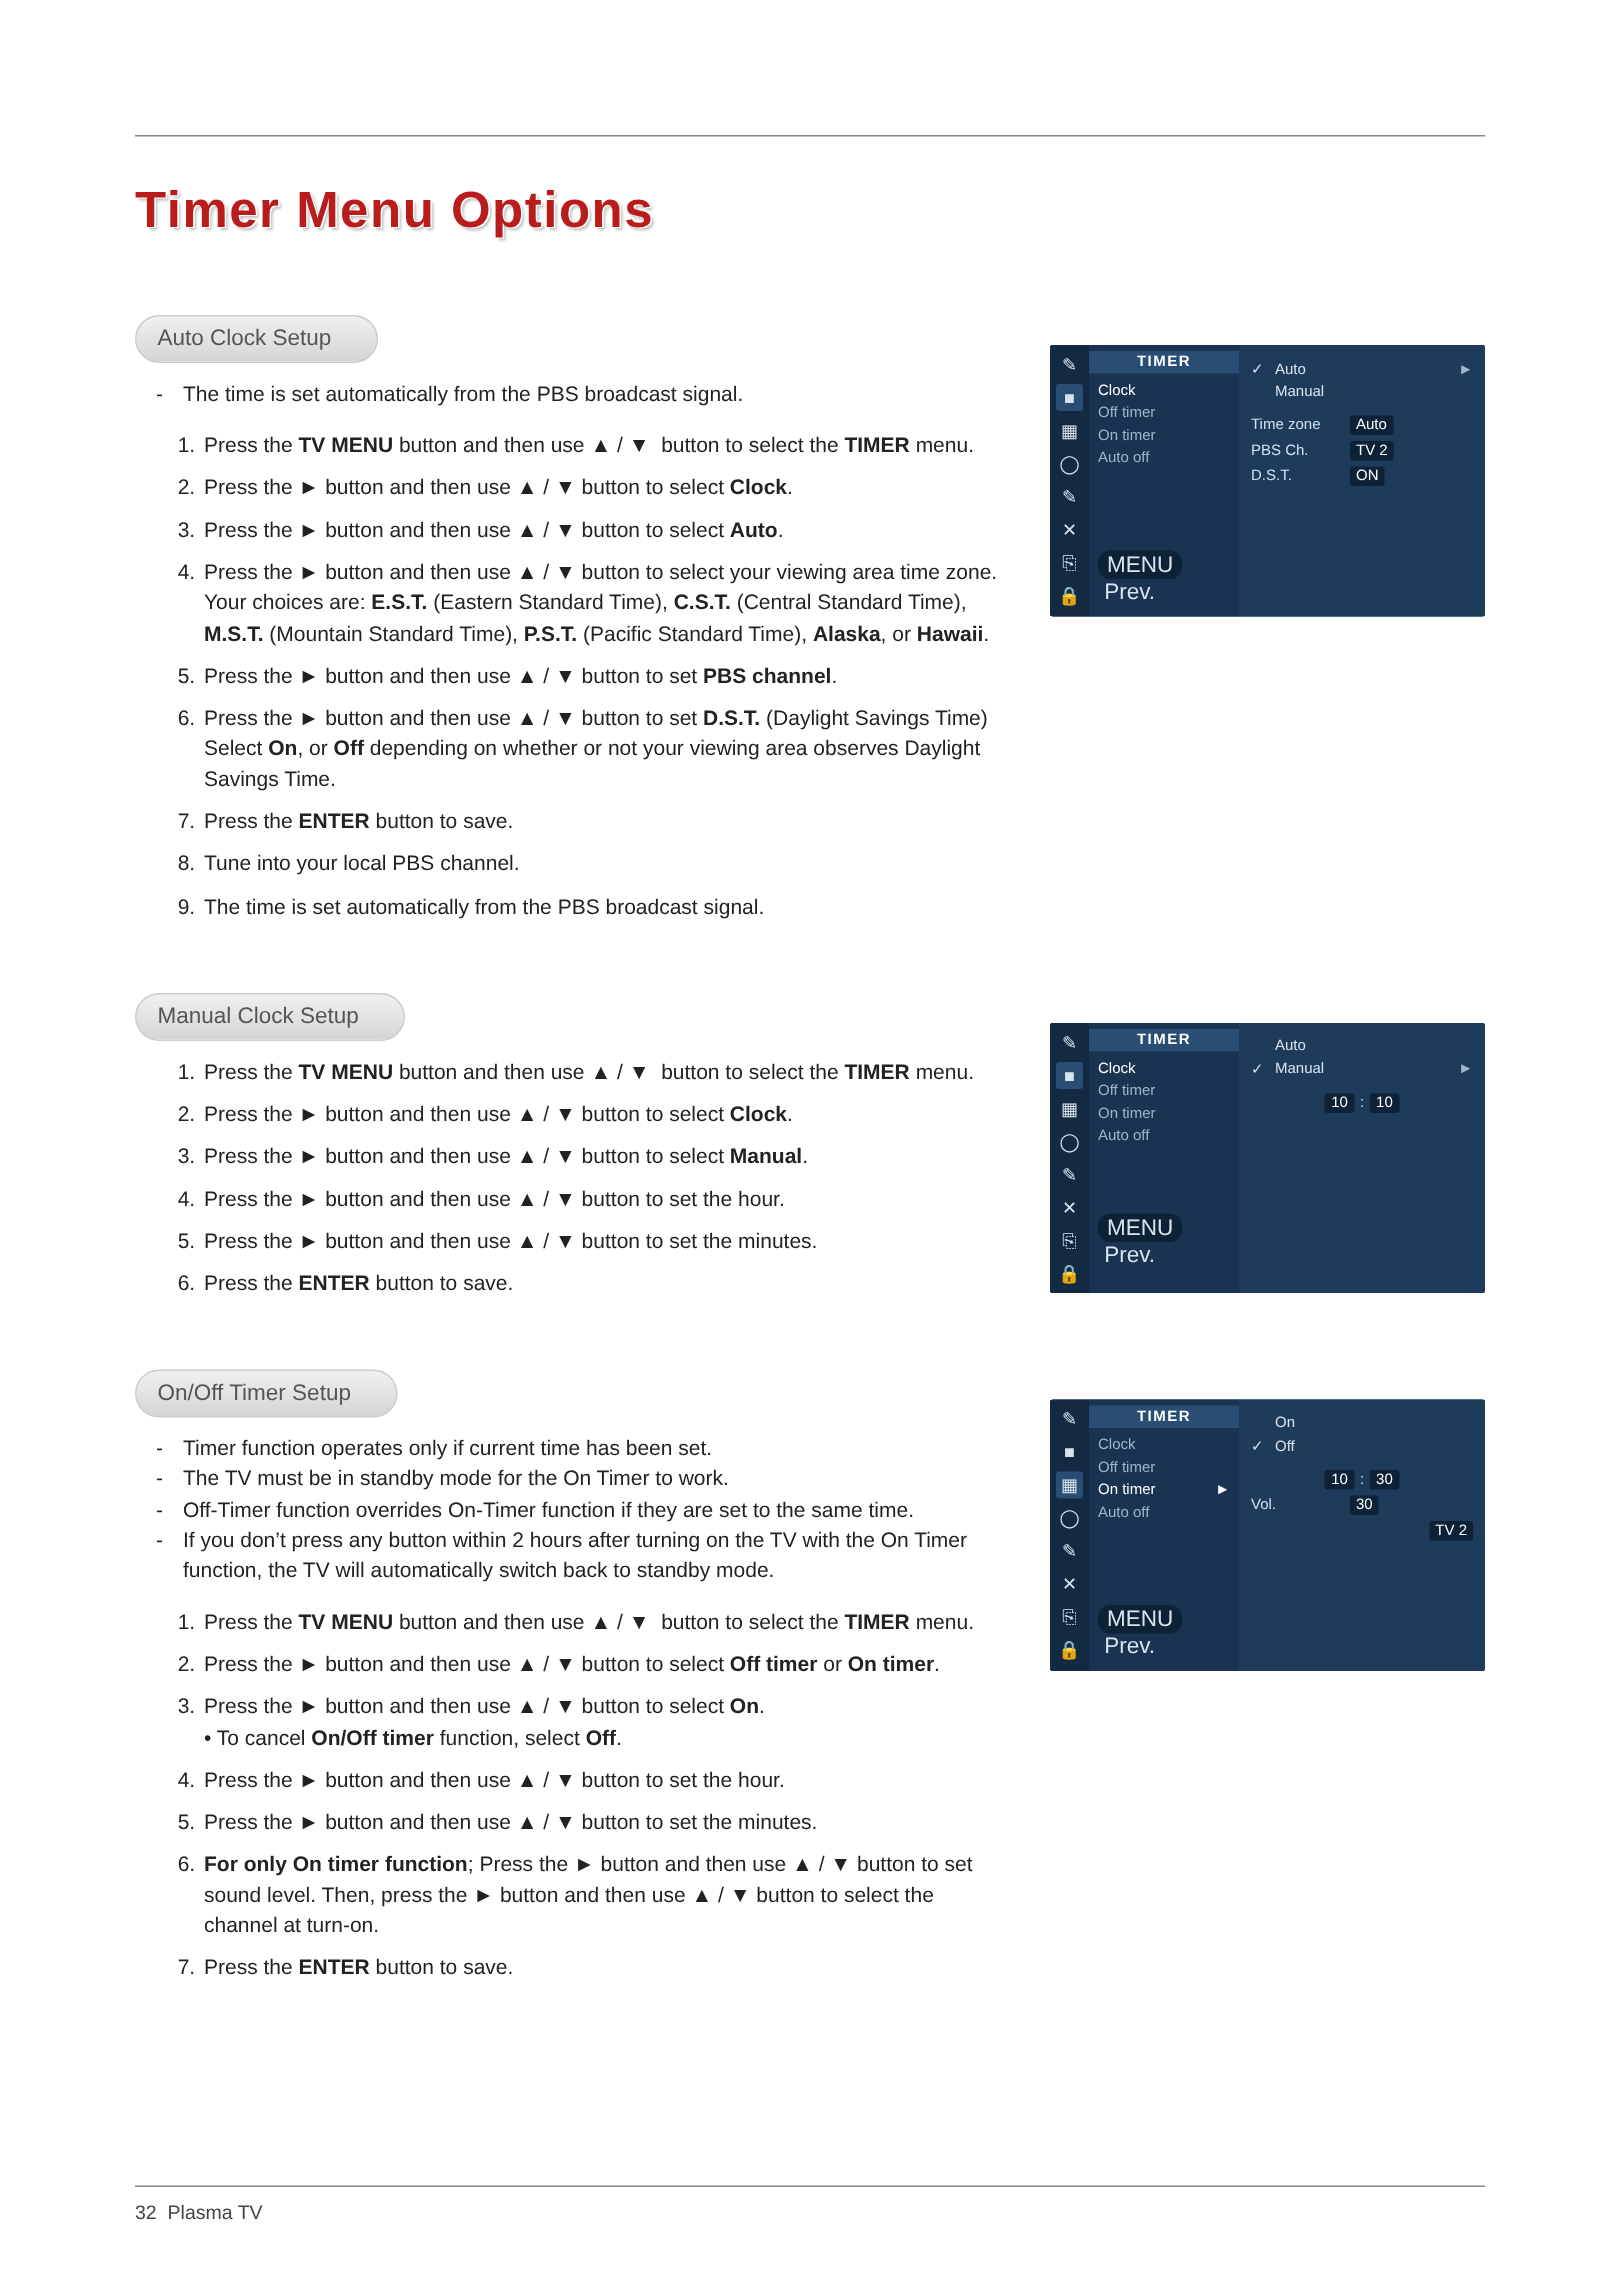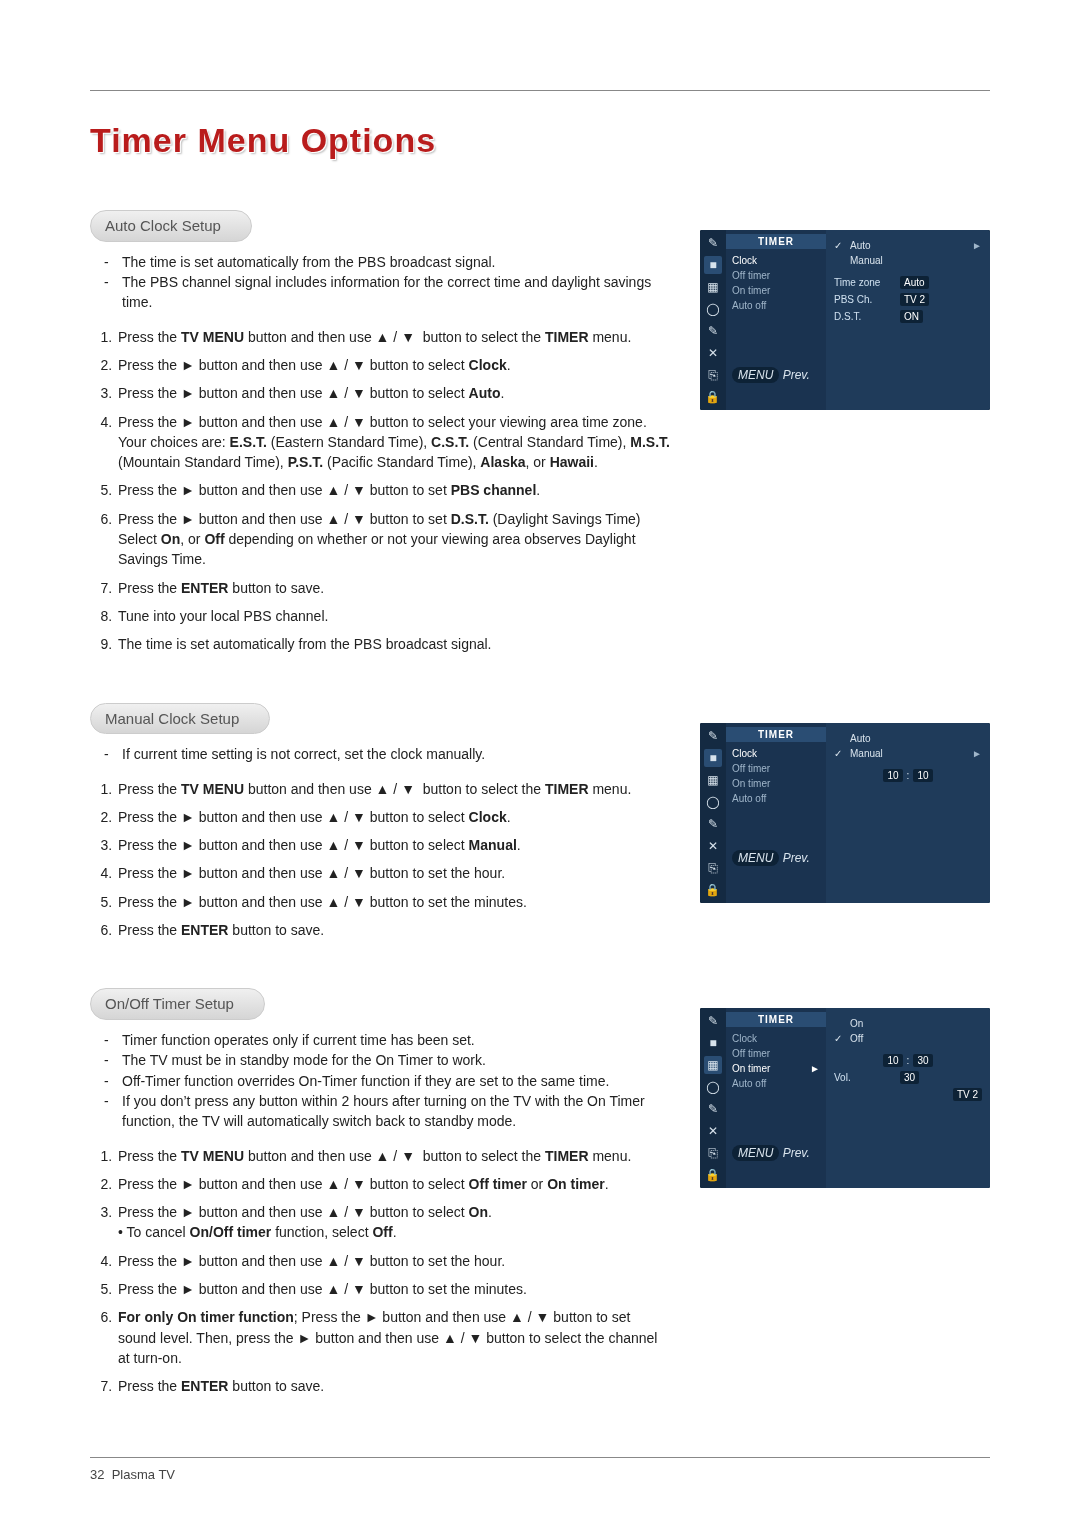--- a/index.html
+++ b/index.html
@@ -7,37 +7,37 @@
   .page { width: 1080px; height: 1528px; background: #fff; position: relative; padding: 90px 90px 60px 90px; }
   .rule-top { border-top: 1px solid #888; margin-bottom: 30px; }
   .rule-bot { border-top: 1px solid #888; position: absolute; left: 90px; right: 90px; bottom: 70px; }
   .page-title { font-size: 34px; font-weight: bold; color: #b91c1c; text-shadow: 1px 1px 0 #fff, 2px 2px 2px rgba(0,0,0,.25); letter-spacing: 1px; margin-bottom: 50px; }
   .section-pill { display: inline-block; background: linear-gradient(#f0f0f0,#d5d5d5); border: 1px solid #ccc; border-radius: 16px; padding: 4px 30px 4px 14px; font-size: 15px; color: #555; margin-bottom: 10px; }
   .body { font-size: 14px; line-height: 1.45; }
   ul.dash { list-style: none; padding-left: 20px; margin-bottom: 14px; }
   ul.dash li { position: relative; padding-left: 12px; }
   ul.dash li:before { content: "-"; position: absolute; left: -6px; }
   ol.steps { list-style: decimal; padding-left: 26px; }
-  ol.steps li { margin-bottom: 8px; padding-left: 2px; }
+  ol.steps li { margin-bottom: 8px; padding-left: 2px; margin-left: 18px; }
   .left-col { width: 580px; }
   .row { display: flex; align-items: flex-start; gap: 30px; margin-bottom: 40px; }
   .right-col { flex: 1; display: flex; justify-content: flex-end; padding-top: 20px; }
   b { font-weight: bold; }
   .arrow { font-weight: bold; }
   .osd { width: 290px; background: #1f3b5a; color: #d8e3ec; font-size: 11px; border-radius: 2px; display: flex; overflow: hidden; box-shadow: 0 0 0 1px #0a1a2a inset; }
   .osd .iconbar { width: 26px; background: #142a42; display: flex; flex-direction: column; align-items: center; padding: 4px 0; gap: 4px; }
   .osd .iconbar .ic { width: 18px; height: 18px; border-radius: 2px; display:flex; align-items:center; justify-content:center; font-size:12px; }
   .osd .iconbar .ic.sel { background: #2a4d73; }
   .osd .panelwrap { flex:1; display:flex; }
   .osd .list { width: 100px; background: #1a3350; padding: 4px 0; }
   .osd .list .hdr { background: #2a4d73; color:#fff; font-weight:bold; text-align:center; padding:2px 0; margin-bottom:4px; font-size:10px; letter-spacing:1px; }
   .osd .list .itm { color:#9fb5c9; padding:2px 6px; font-size:10px; }
   .osd .list .itm.sel { color:#fff; }
   .osd .list .itm .tri { float:right; }
-  .osd .footer { font-size:12px; padding:4px 6px;font-style:italic; }
+  .osd .footer { font-size:15px; padding:4px 6px; }
   .osd .footer .pill { display:inline-block; background:#0d2236; border-radius:8px; padding:1px 6px; }
   .osd .panel { flex:1; background:#1f3b5a; padding:8px 8px; }
   .osd .panel .row2 { display:flex; align-items:center; gap:6px; padding:2px 0; font-size:10px; }
   .osd .panel .chk { width:10px; display:inline-block; }
   .osd .panel .val { background:#0d2236; color:#fff; border-radius:2px; padding:1px 4px; font-size:10px; }
   .osd .panel .trir { color:#9fb5c9; margin-left:auto; }
   .osd .panel .lbl { width:60px; color:#cfe0ef; }
   .footer-txt { position:absolute; left:90px; bottom:46px; font-size:13px; color:#444; }
 </style>
 </head>
@@ -46,21 +46,20 @@
 <div class="page">
   <div class="rule-top"></div>
 
   <h1 class="page-title">Timer Menu Options</h1>
 
   <div class="row">
     <div class="left-col body">
       <div class="section-pill">Auto Clock Setup</div>
       <ul class="dash">
         <li>The time is set automatically from the PBS broadcast signal.</li>
-        <li>The PBS channel signal includes information for the correct time and daylight savings time.</li>
       </ul>
       <ol class="steps">
         <li>
           <span>Press the </span><b>TV MENU</b><span> button and then use </span><span class="arrow">▲</span><span> / </span><span class="arrow">▼</span>&nbsp;<span> button to select the </span><b>TIMER</b><span> menu.</span>
         </li>
         <li>
           <span>Press the </span><span class="arrow">►</span><span> button and then use </span><span class="arrow">▲</span><span> / </span><span class="arrow">▼</span><span> button to select </span><b>Clock</b><span>.</span>
         </li>
         <li>
           <span>Press the </span><span class="arrow">►</span><span> button and then use </span><span class="arrow">▲</span><span> / </span><span class="arrow">▼</span><span> button to select </span><b>Auto</b><span>.</span>
@@ -128,23 +127,20 @@
               </div>
           </div>
         </div>
       </div>
     </div>
   </div>
 
   <div class="row">
     <div class="left-col body">
       <div class="section-pill">Manual Clock Setup</div>
-      <ul class="dash">
-          <li>If current time setting is not correct, set the clock manually.</li>
-        </ul>
       <ol class="steps">
         <li><span>Press the </span><b>TV MENU</b><span> button and then use </span><span class="arrow">▲</span> / <span class="arrow">▼</span>&nbsp;<span> button to select the </span><b>TIMER</b><span> menu.</span></li>
         <li><span>Press the </span><span class="arrow">►</span><span> button and then use </span><span class="arrow">▲</span> / <span class="arrow">▼</span><span> button to select </span><b>Clock</b>.</li>
         <li><span>Press the </span><span class="arrow">►</span><span> button and then use </span><span class="arrow">▲</span> / <span class="arrow">▼</span><span> button to select </span><b>Manual</b>.</li>
         <li><span>Press the </span><span class="arrow">►</span><span> button and then use </span><span class="arrow">▲</span> / <span class="arrow">▼</span><span> button to set the hour.</span></li>
         <li><span>Press the </span><span class="arrow">►</span><span> button and then use </span><span class="arrow">▲</span> / <span class="arrow">▼</span><span> button to set the minutes.</span></li>
         <li><span>Press the </span><b>ENTER</b><span> button to save.</span></li>
       </ol>
     </div>
     <div class="right-col">

